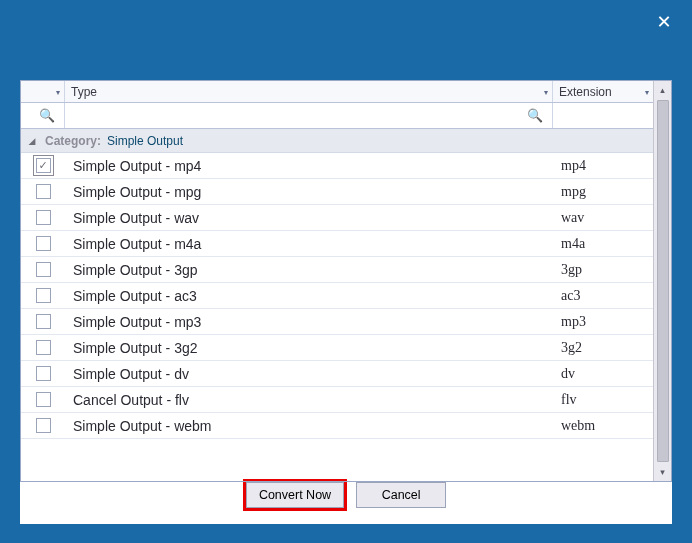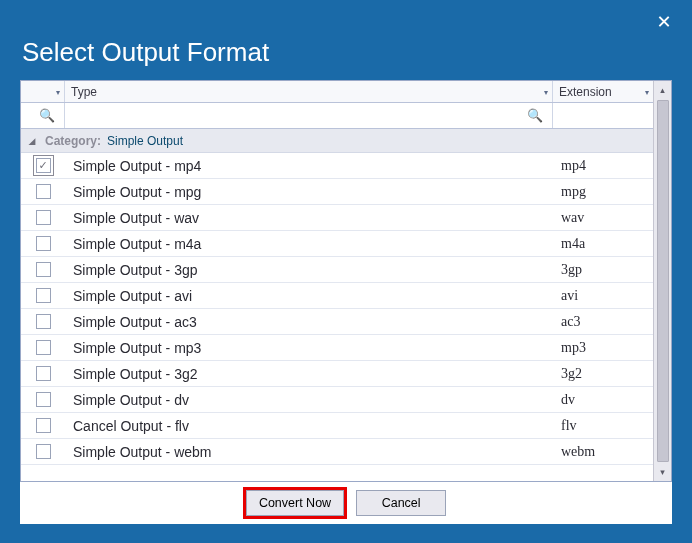--- a/index.html
+++ b/index.html
@@ -132,42 +132,41 @@
     font-size: 11px; color: #6e6e78;
     cursor: pointer;
   }
   .chk.checked::after { content: "✓"; color:#6e6e78; font-size:11px; }
   .chk.outer-sel { outline: 1px solid #8a8a96; outline-offset: 2px; }
   .row .col-type { border-right: none; padding-left: 8px; }
   .row .col-ext  { padding-left: 8px; font-family: Liberation Serif, serif; }
   
   .footer {
     height: 42px;
-    display:flex; align-items:center; justify-content:center;
+    display:flex; align-items:flex-start; justify-content:center;
     background: #fff;
   }
   .btn {
     height: 26px; min-width: 90px;
     background: #e9e9ef;
     border: 1px solid #9aa3b8;
     font-size: 12.5px;
     padding: 0 12px;
     margin: 0 6px;
     cursor: pointer;
   }
   .btn-primary-ring {
     box-shadow: 0 0 0 3px #e60000;
   }
 </style>
 </head>
 <body>
 
 <div class="dialog">
   <div class="titlebar">
-    <div class="titlebar-title">Select Output Format</div>
     <div class="close-x">✕</div>
   </div>
 
   <div class="content">
     <div class="grid-wrap">
       <div class="grid-main">
 
         <div class="hdr-row">
           <div class="col-check">
             <span class="hdr-caret">▾</span>
@@ -230,27 +229,20 @@
               </div>
               <div class="col-type">Simple Output - m4a</div>
               <div class="col-ext">m4a</div>
             </div>
             <div class="row">
               <div class="col-check">
                 <div class="chk"></div>
               </div>
               <div class="col-type">Simple Output - 3gp</div>
               <div class="col-ext">3gp</div>
-            </div>
-            <div class="row">
-              <div class="col-check">
-                <div class="chk"></div>
-              </div>
-              <div class="col-type">Simple Output - avi</div>
-              <div class="col-ext">avi</div>
             </div>
             <div class="row">
               <div class="col-check">
                 <div class="chk"></div>
               </div>
               <div class="col-type">Simple Output - ac3</div>
               <div class="col-ext">ac3</div>
             </div>
             <div class="row">
               <div class="col-check">

